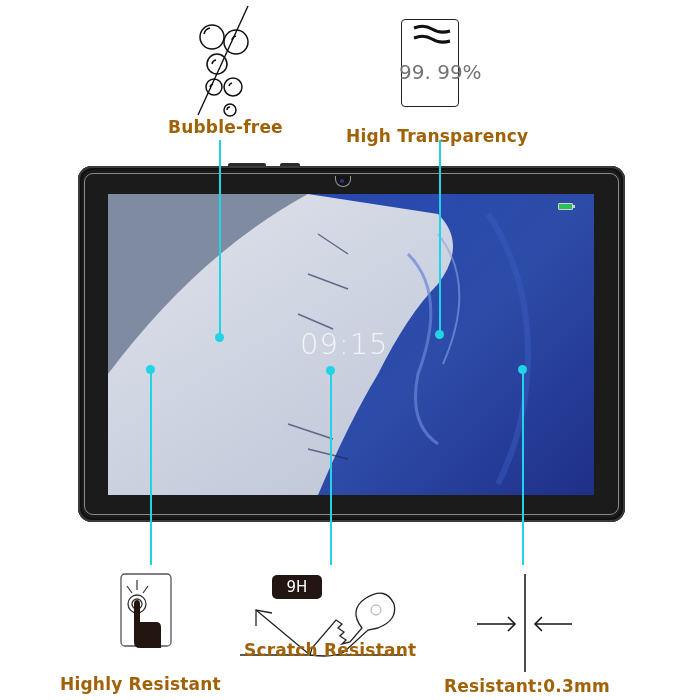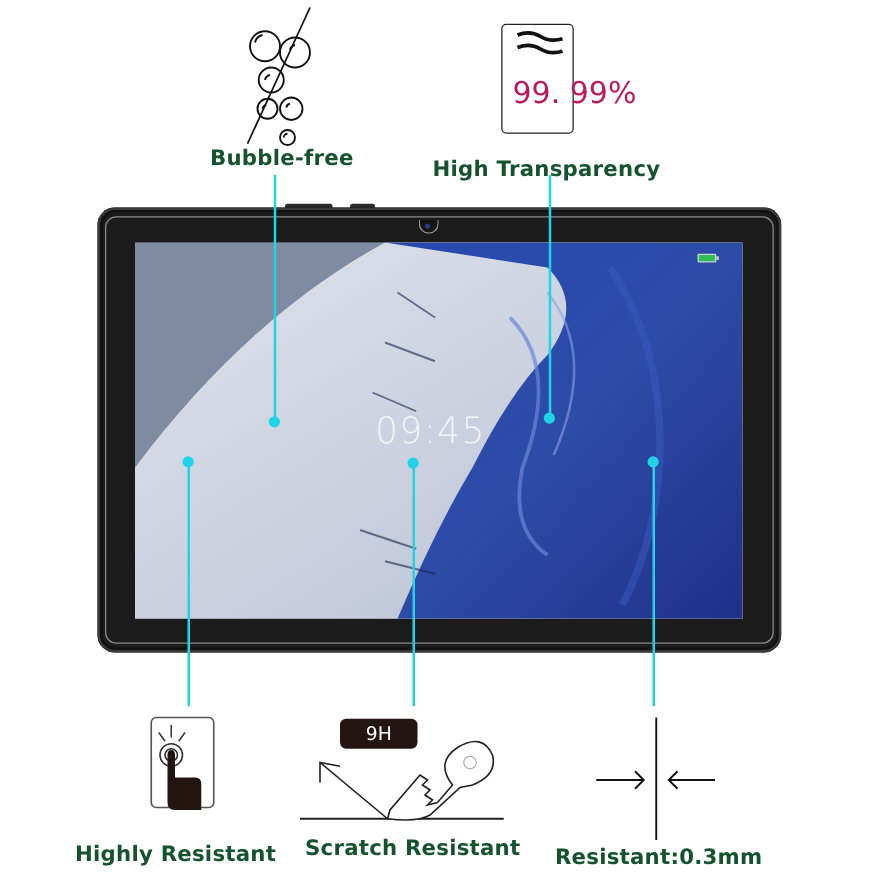--- a/index.html
+++ b/index.html
@@ -1,19 +1,19 @@
 <!DOCTYPE html>
 <html><head>
 <meta charset="utf-8">
 <style>
   html, body { margin: 0; padding: 0; background: #ffffff; }
   body { width: 700px; height: 700px; position: relative; overflow: hidden;
          font-family: "DejaVu Sans", "Liberation Sans", sans-serif; color: #111; }
   .abs { position: absolute; }
-  .label { position: absolute; font-size: 17px; font-weight: 600; letter-spacing: 0.2px; white-space: nowrap; color: #14532d; }
+  .label { position: absolute; font-size: 17px; font-weight: 600; letter-spacing: 0.2px; white-space: nowrap; color: #a16207; }
   
   .tablet { position: absolute; left: 78px; top: 166px; width: 547px; height: 356px;
             background: #1b1b1b; border-radius: 14px;
             box-shadow: inset 0 0 0 2px #3a3a3a, inset 0 0 0 4px #111; }
   .tablet-inner-line { position: absolute; left: 6px; top: 7px; right: 6px; bottom: 7px;
             border: 1.5px solid #8a8a8a; border-radius: 9px; }
   .btn-top { position: absolute; top: 163px; height: 4px; background: #2b2b2b; border-radius: 2px 2px 0 0; }
   .camera { position: absolute; left: 335px; top: 176px; width: 14px; height: 10px;
             background: #151515; border: 1.5px solid #9a9a9a; border-top: none; border-radius: 0 0 8px 8px; }
   .camera-lens { position: absolute; left: 340px; top: 179px; width: 4px; height: 4px; border-radius: 50%; background: #2a3a8a; }
@@ -47,21 +47,21 @@
     <line x1="58" y1="4" x2="8" y2="113" stroke-width="1.4"></line>
   </g>
 </svg>
 <div class="label" style="left:168px;top:117px">Bubble-free</div>
 
 <div class="abs" style="left:401px;top:19px;width:56px;height:86px;border:1.5px solid #222;border-radius:4px"></div>
 <svg class="abs" style="left:412px;top:23px" width="40" height="24" viewBox="0 0 40 24">
   <path d="M2 5 Q12 1 20 6 T38 8" fill="none" stroke="#111" stroke-width="3"></path>
   <path d="M2 15 Q12 11 20 16 T38 18" fill="none" stroke="#111" stroke-width="3"></path>
 </svg>
-<div class="abs" style="left:410px;top:60px;font-size:24px;color:#be185d;white-space:nowrap">99. 99%</div>
+<div class="abs" style="left:399px;top:60px;font-size:20px;color:#737373;white-space:nowrap">99. 99%</div>
 <div class="label" style="left:346px;top:126px">High Transparency</div>
 
 <div class="btn-top" style="left:228px;width:38px"></div>
 <div class="btn-top" style="left:280px;width:20px"></div>
 <div class="tablet">
   <div class="tablet-inner-line"></div>
 </div>
 <div class="camera"></div>
 <div class="camera-lens"></div>
 
@@ -88,21 +88,21 @@
       <line x1="210" y1="40" x2="240" y2="60"></line>
       <line x1="200" y1="80" x2="240" y2="95"></line>
       <line x1="190" y1="120" x2="225" y2="135"></line>
       <line x1="180" y1="230" x2="225" y2="245"></line>
       <line x1="200" y1="255" x2="240" y2="265"></line>
     </g>
   </svg>
 </div>
 <div class="battery"></div>
 <div class="battery-tip"></div>
-<div class="clock">09:45</div>
+<div class="clock">09:15</div>
 
 <div class="pointer-line" style="left:219px;top:140px;height:197px"></div>
 <div class="pointer-dot" style="left:215px;top:333px"></div>
 
 <div class="pointer-line" style="left:439px;top:140px;height:193px"></div>
 <div class="pointer-dot" style="left:435px;top:330px"></div>
 
 <div class="pointer-dot" style="left:146px;top:365px"></div>
 <div class="pointer-line" style="left:150px;top:370px;height:195px"></div>
 
@@ -118,31 +118,31 @@
     <line x1="19" y1="8" x2="19" y2="18"></line>
     <line x1="9" y1="14" x2="14" y2="21"></line>
     <line x1="30" y1="14" x2="25" y2="21"></line>
   </g>
   <circle cx="19" cy="32" r="9" fill="none" stroke="#333" stroke-width="1.3"></circle>
   <circle cx="19" cy="32" r="5" fill="none" stroke="#333" stroke-width="1.3"></circle>
   <path d="M16 32 Q16 28 19 28 Q22 28 22 32 L22 50 L38 50 Q43 50 43 55 L43 76 L22 76 Q16 76 16 70 Z" fill="#221510"></path>
 </svg>
 <div class="label" style="left:60px;top:674px">Highly Resistant</div>
 
-<div class="abs" style="left:272px;top:575px;width:62px;height:24px;background:#231612;border-radius:5px;color:#fff;font-size:15px;text-align:center;line-height:24px">
+<div class="abs" style="left:272px;top:575px;width:50px;height:24px;background:#231612;border-radius:5px;color:#fff;font-size:15px;text-align:center;line-height:24px">
   <span>9H</span>
 </div>
 <svg class="abs" style="left:238px;top:580px" width="170" height="80" viewBox="0 0 170 80">
   <line x1="2" y1="75" x2="165" y2="75" stroke="#222" stroke-width="1.5"></line>
   <line x1="72" y1="75" x2="18" y2="30" stroke="#222" stroke-width="1.3"></line>
   <polyline points="18,46 18,30 34,33" fill="none" stroke="#222" stroke-width="1.3"></polyline>
   <path d="M72 75 L74 68 L98 40 L104 44 L100 48 L106 52 L102 56 L108 60 L104 64 L112 62 L124 48 Q110 30 128 18 Q148 6 156 24 Q160 40 140 48 L130 50 L106 72 Q96 78 72 75 Z" fill="#fff" stroke="#222" stroke-width="1.3"></path>
   <circle cx="138" cy="30" r="5" fill="none" stroke="#aaa" stroke-width="1"></circle>
 </svg>
-<div class="label" style="left:244px;top:669px">Scratch Resistant</div>
+<div class="label" style="left:244px;top:640px">Scratch Resistant</div>
 
 <svg class="abs" style="left:475px;top:572px" width="100" height="100" viewBox="0 0 100 100">
   <line x1="50" y1="2" x2="50" y2="100" stroke="#111" stroke-width="1.5"></line>
   <line x1="2" y1="52" x2="40" y2="52" stroke="#111" stroke-width="1.5"></line>
   <polyline points="33,45 40,52 33,59" fill="none" stroke="#111" stroke-width="1.5"></polyline>
   <line x1="60" y1="52" x2="97" y2="52" stroke="#111" stroke-width="1.5"></line>
   <polyline points="67,45 60,52 67,59" fill="none" stroke="#111" stroke-width="1.5"></polyline>
 </svg>
 <div class="label" style="left:444px;top:676px">Resistant:0.3mm</div>
 

